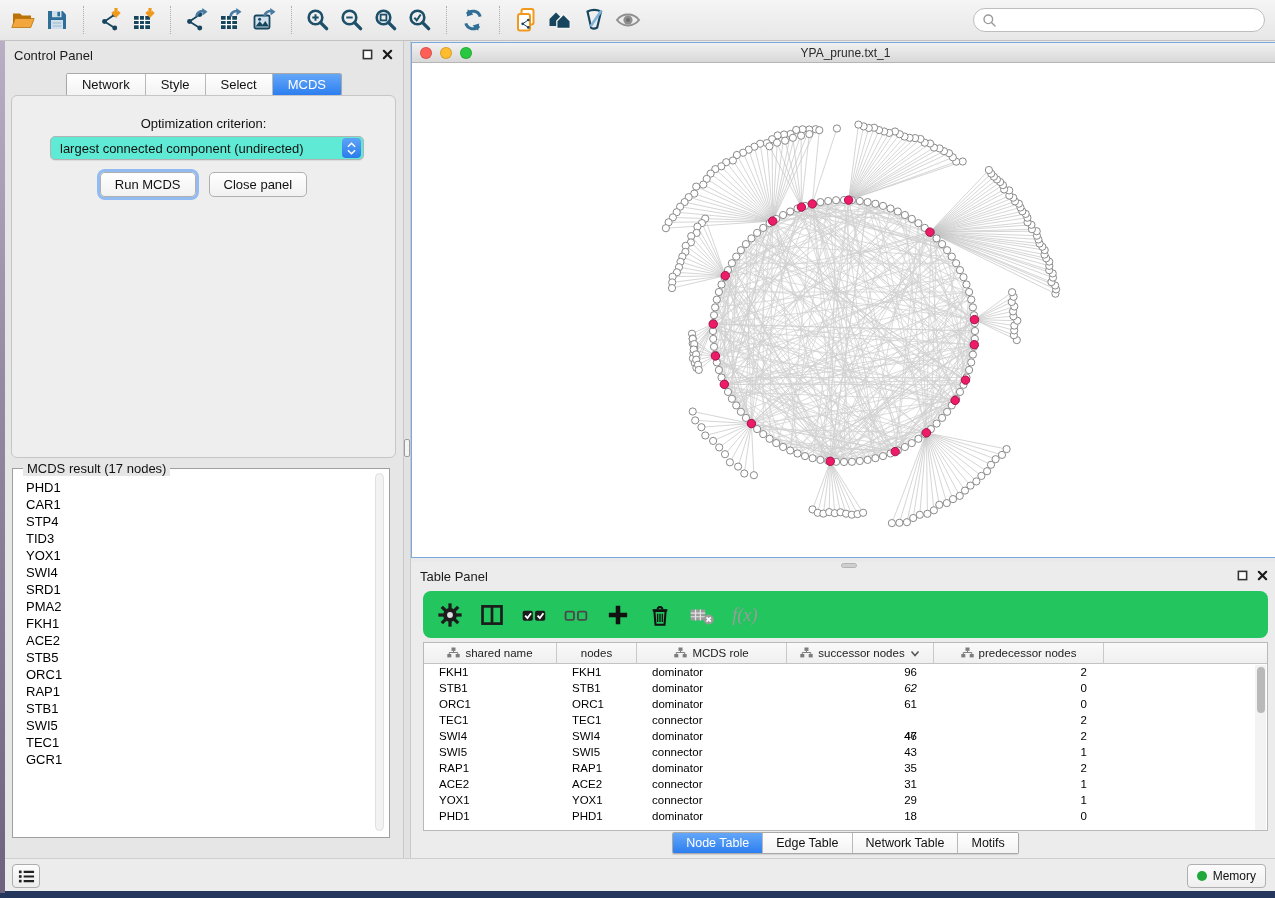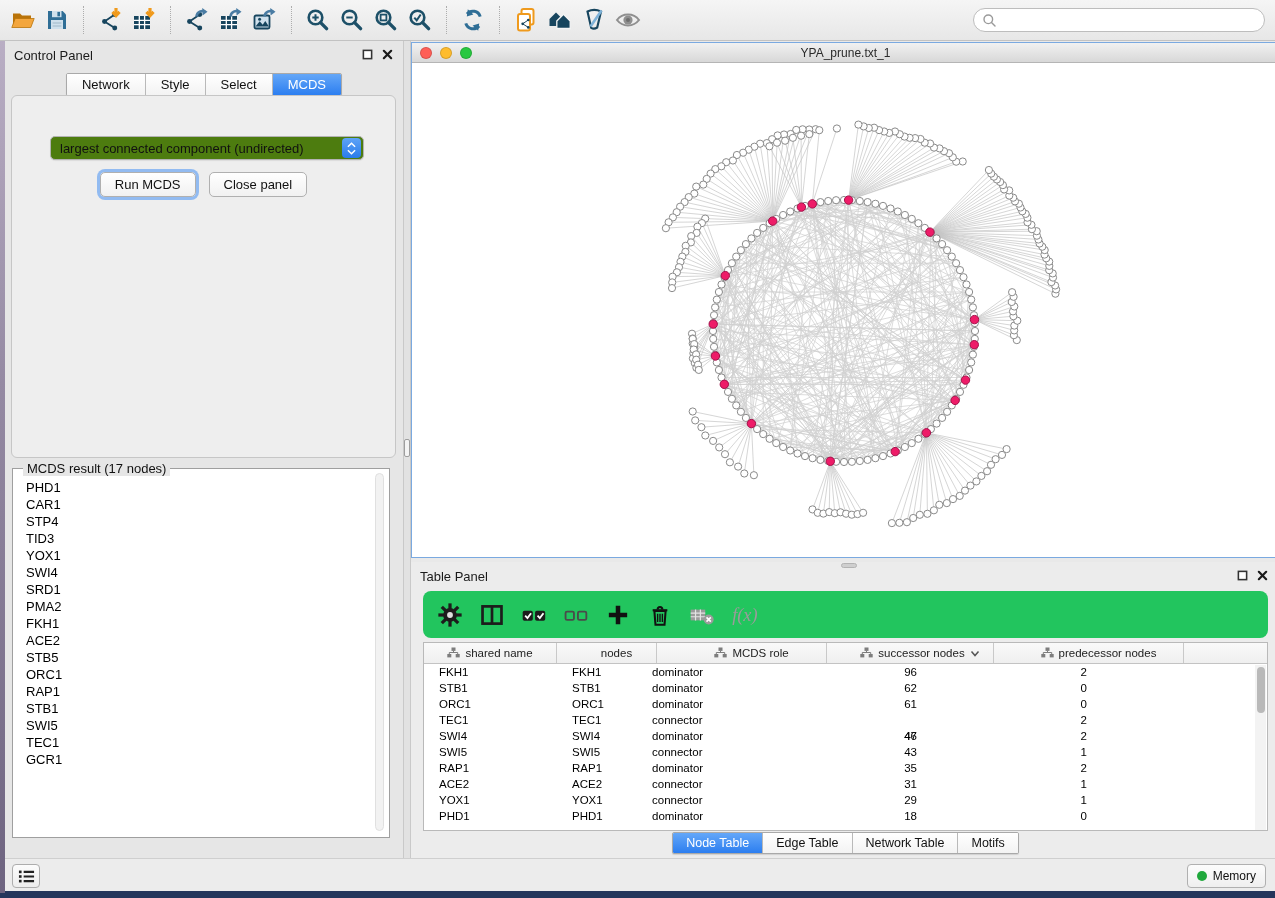--- a/index.html
+++ b/index.html
@@ -27,21 +27,21 @@
   .tabs { position:absolute; top:32px; left:0; width:100%; display:flex; justify-content:center; }
   .seg { display:inline-flex; border:1px solid #a9a9a9; border-radius:2px; overflow:hidden;
     background:#fff; box-shadow:0 1px 1px rgba(0,0,0,.12); }
   .seg .tab { padding:3px 15px; font-size:13px; color:#111; background:linear-gradient(#ffffff,#f3f3f3);
     border-right:1px solid #b9b9b9; cursor:pointer; white-space:nowrap; }
   .seg .tab:last-child { border-right:none; }
   .seg .tab.sel { background:linear-gradient(#64a7f8,#2c7ef0); color:#fff; }
   .cbox { position:absolute; left:6px; top:54px; width:385px; height:363px; background:#eeeeee;
     border:1px solid #c6c6c6; border-radius:6px; }
   .opt-label { position:absolute; top:20px; width:100%; text-align:center; font-size:13px; color:#111; }
-  .combo { position:absolute; left:38px; top:40px; width:314px; height:24px; background:#4d7c0f;
+  .combo { position:absolute; left:38px; top:40px; width:314px; height:24px; background:#5eead4;
     border:1px solid #b3b3b3; border-radius:5px; display:flex; align-items:center; cursor:pointer;
     box-shadow:0 1px 1px rgba(0,0,0,.08); }
   .combo .val { flex:1; font-size:13px; padding-left:9px; color:#111; white-space:nowrap; overflow:hidden; }
   .combo .step { width:19px; height:20px; margin-right:2px; border-radius:4px;
     background:linear-gradient(#5ea3f7,#2a7ceb); display:flex; flex-direction:column;
     align-items:center; justify-content:center; gap:1px; }
   .btnrow { position:absolute; top:76px; width:100%; display:flex; justify-content:center; gap:13px; }
   .pushbtn { font-size:13px; color:#111; background:linear-gradient(#ffffff,#f1f1f1);
     border:1px solid #b0b0b0; border-radius:5px; padding:4px 14px; cursor:pointer; }
   .pushbtn.focus { box-shadow:0 0 0 3px rgba(97,160,242,.65); }
@@ -77,21 +77,21 @@
   
   .tpanel { position:absolute; left:406px; top:562px; width:869px; height:296px; background:#ececec; }
   .tpanel .panel-ctrl { right:12px; }
   .ttoolbar { position:absolute; left:12px; top:29px; width:845px; height:47px; background:#22c55e;
     border-radius:8px; display:flex; align-items:center; gap:12px; padding:0 12px;text-align:right; }
   .ttbtn { width:30px; height:30px; display:flex; align-items:center; justify-content:center; cursor:pointer; }
   .ttbtn.disabled { cursor:default; }
   .dtable { position:absolute; left:12px; top:80px; width:845px; height:189px; background:#fff;
     border:1px solid #b9b9b9; overflow:hidden; }
   .thead { display:flex; height:21px; background:linear-gradient(#f9f9f9,#efefef);
-    border-bottom:1px solid #c3c3c3;gap:20px; }
+    border-bottom:1px solid #c3c3c3; }
   .th { display:flex; align-items:center; justify-content:center; gap:5px; font-size:11.5px;
     color:#222; border-right:1px solid #c9c9c9; cursor:pointer; }
   .trow { display:flex; height:16px; align-items:center; font-size:11.5px; color:#000; cursor:default; }
   .td { overflow:hidden; white-space:nowrap; }
   .td.text { padding-left:15px; }
   .td.num { text-align:right; padding-right:17px; }
   .tscroll { position:absolute; right:1px; top:22px; width:11px; height:165px; background:#f3f3f3; }
   .tscroll .thumb { position:absolute; left:1.5px; top:2px; width:8px; height:46px; background:#b9b9b9;
     border-radius:4px; }
   .bottom-tabs { position:absolute; left:0; top:270px; width:100%; display:flex; justify-content:center; }
@@ -324,20 +324,21 @@
       <div class="tabs">
           <div class="seg" id="cp-tabs">
             <div class="tab">Network</div>
             <div class="tab">Style</div>
             <div class="tab">Select</div>
             <div class="tab sel">MCDS</div>
           </div>
         </div>
 
       <div class="cbox">
+        <div class="opt-label">Optimization criterion:</div>
         <div class="combo">
           <div class="val">largest connected component (undirected)</div>
           <div class="step">
             <svg width="9" height="6" viewBox="0 0 10 6" class="icon-plain">
                 <path d="M1 5 L5 1 L9 5" fill="none" stroke="#fff" stroke-width="1.6"></path>
               </svg>
             <svg width="9" height="6" viewBox="0 0 10 6" class="icon-plain">
                 <path d="M1 1 L5 5 L9 1" fill="none" stroke="#fff" stroke-width="1.6"></path>
               </svg>
           </div>
@@ -1396,21 +1397,21 @@
               <div class="td text" style="width: 133px;">FKH1</div>
               <div class="td text" style="width: 80px;">FKH1</div>
               <div class="td text" style="width: 150px;">dominator</div>
               <div class="td num" style="width: 147px;">96</div>
               <div class="td num" style="width: 170px;">2</div>
             </div>
             <div class="trow">
               <div class="td text" style="width: 133px;">STB1</div>
               <div class="td text" style="width: 80px;">STB1</div>
               <div class="td text" style="width: 150px;">dominator</div>
-              <div class="td num" style="width: 147px;">62</div>
+              <div class="td num" style="width: 147px; font-style: italic;">62</div>
               <div class="td num" style="width: 170px;">0</div>
             </div>
             <div class="trow">
               <div class="td text" style="width: 133px;">ORC1</div>
               <div class="td text" style="width: 80px;">ORC1</div>
               <div class="td text" style="width: 150px;">dominator</div>
               <div class="td num" style="width: 147px;">61</div>
               <div class="td num" style="width: 170px;">0</div>
             </div>
             <div class="trow">

